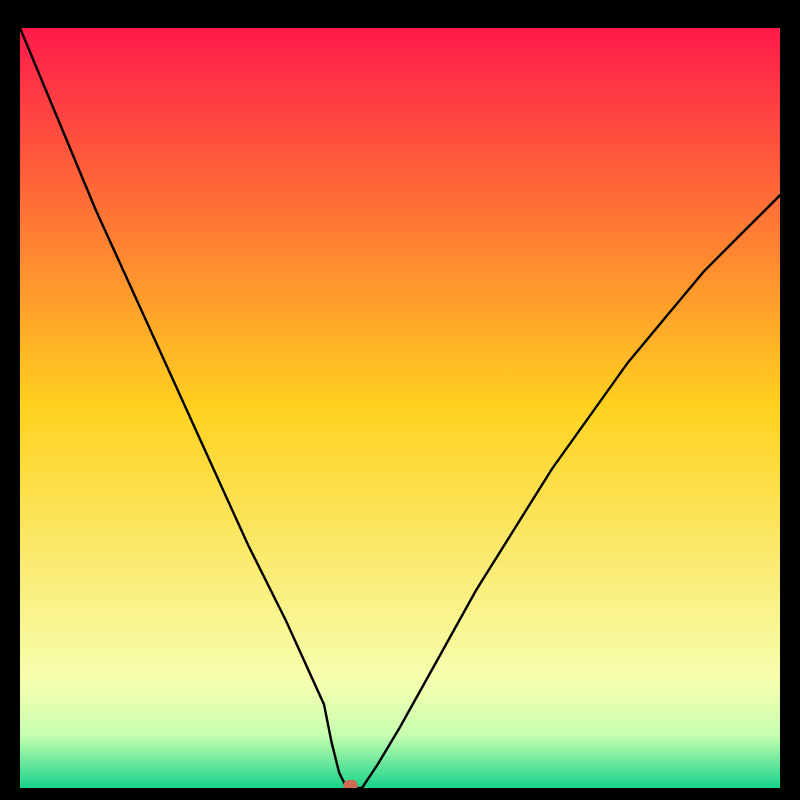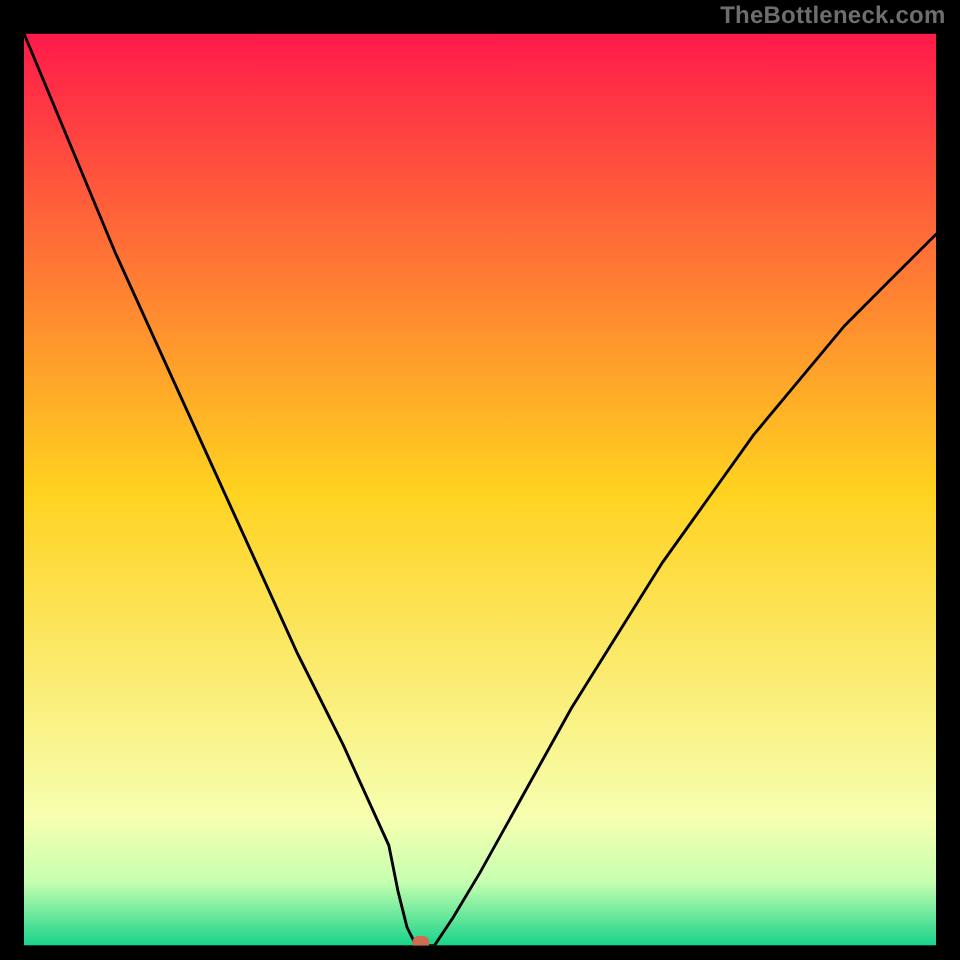--- a/index.html
+++ b/index.html
@@ -33,21 +33,20 @@
     top: 28px;
     width: 760px;
     height: 760px;
   }
   svg { display: block; }
 </style>
 </head>
 <body>
 
 <div class="outer">
-  <div class="watermark">TheBottleneck.com</div>
   <div class="plot-wrap">
     <svg id="chart-svg" width="760" height="760" viewBox="0 0 760 760">
       <defs>
         <linearGradient id="bg-grad" x1="0" y1="0" x2="0" y2="1">
             <stop offset="0%" stop-color="#ff1a4a"></stop>
             <stop offset="50%" stop-color="#ffd21f"></stop>
             <stop offset="86%" stop-color="#f7ffb0"></stop>
             <stop offset="93%" stop-color="#c7ffb0"></stop>
             <stop offset="100%" stop-color="#17d38a"></stop>
           </linearGradient>

